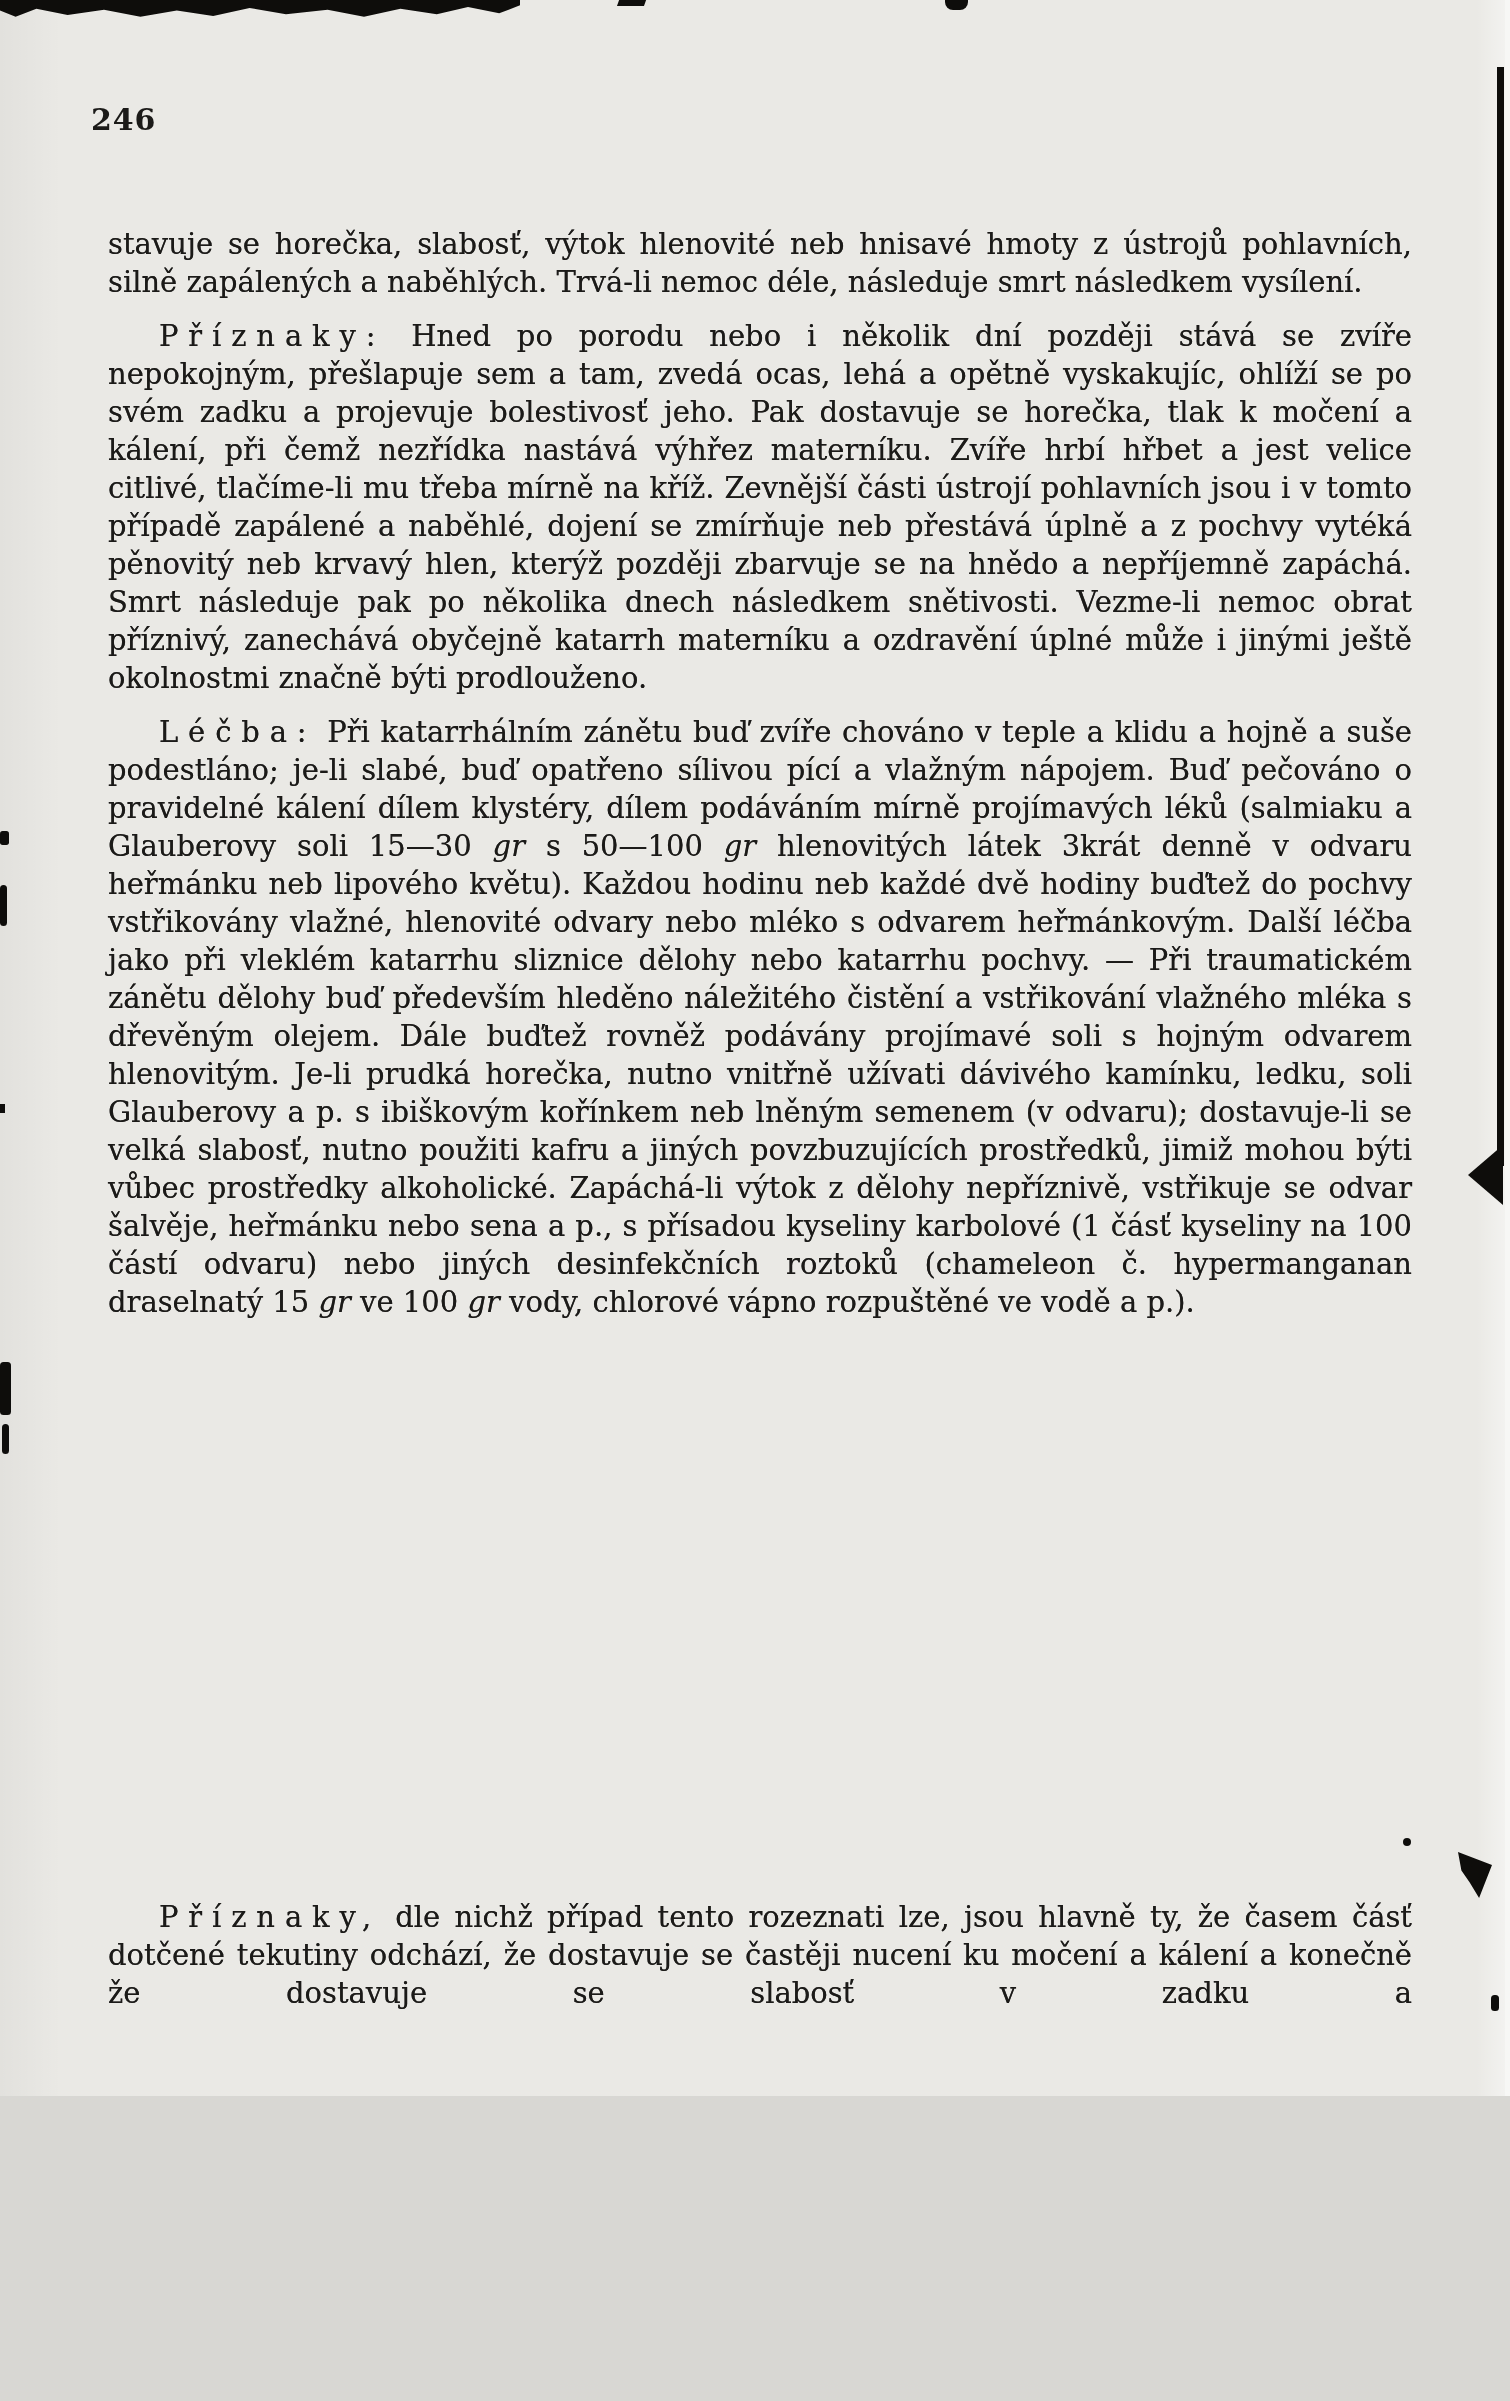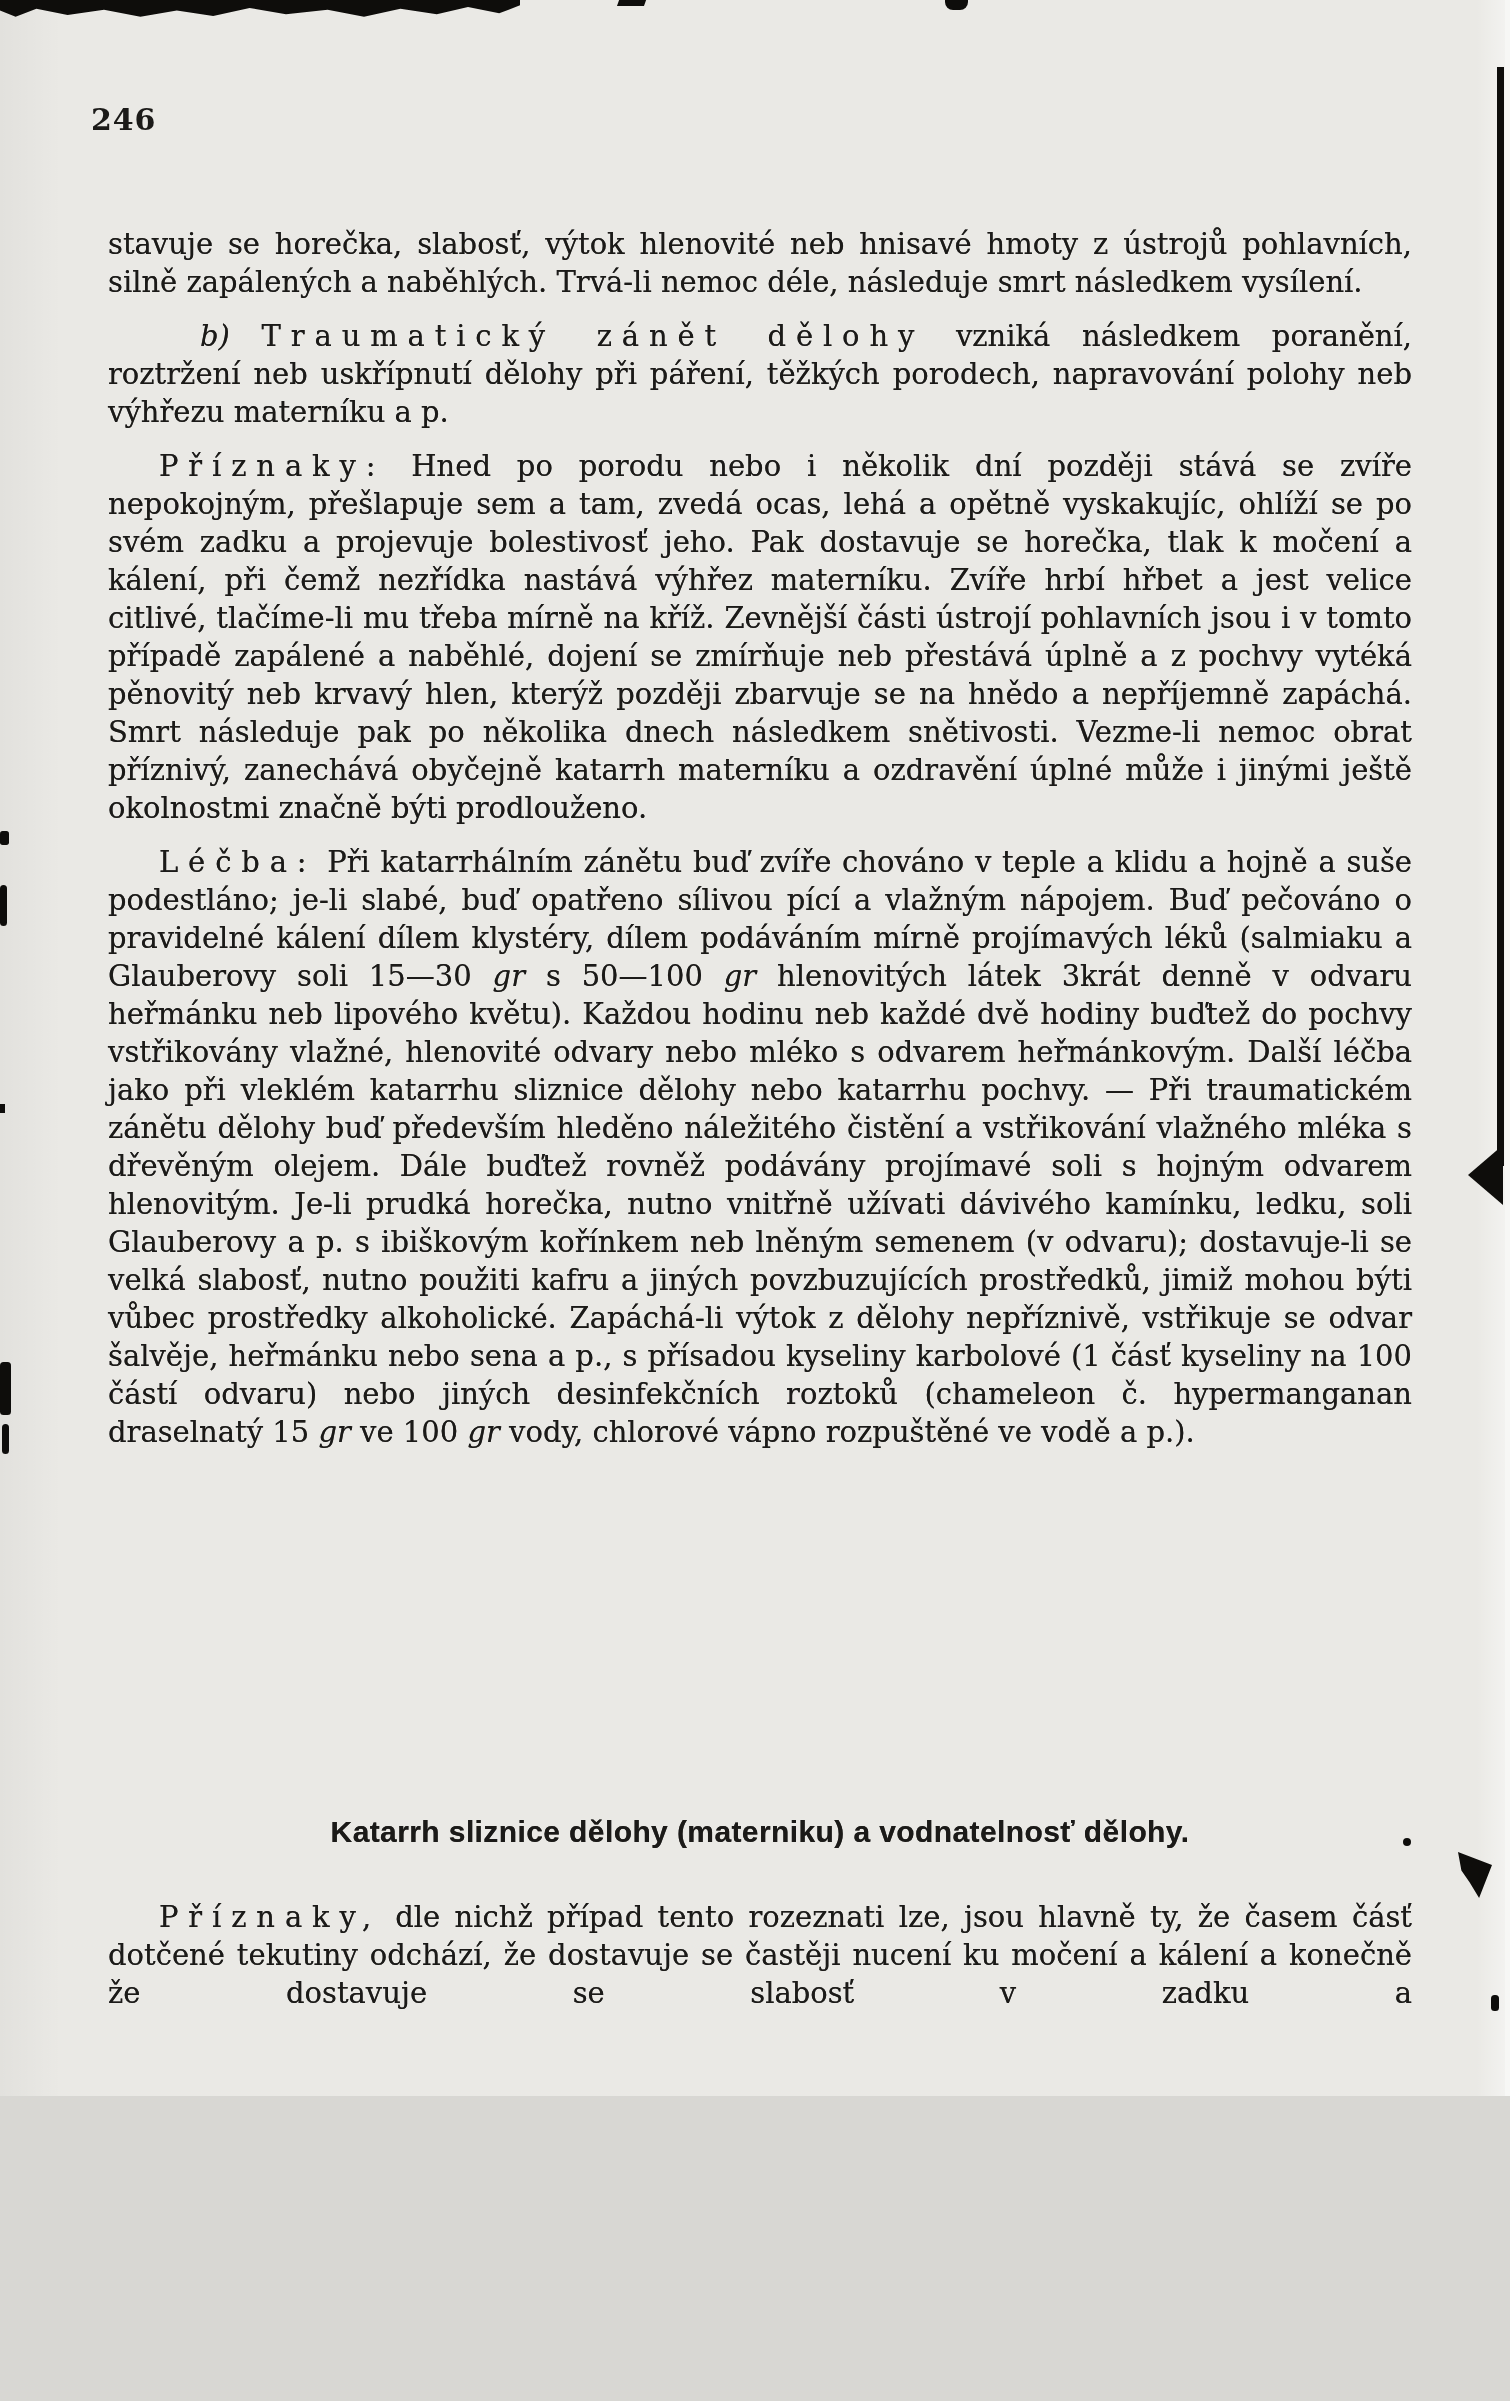--- a/index.html
+++ b/index.html
@@ -105,25 +105,23 @@
   <div class="art art-left-speck1"></div>
   <div class="art art-left-speck2"></div>
   <div class="art art-left-speck3"></div>
   <div class="art art-left-speck4"></div>
   <div class="art art-left-speck5"></div>
 
   <div class="page-number">246</div>
 
   <div class="textcol textcol-top">
       <p class="noindent"><span>stavuje se horečka, slabosť, výtok hlenovité neb hnisavé hmoty z ústrojů pohlavních, silně zapálených a naběhlých. Trvá-li nemoc déle, následuje smrt následkem vysílení.</span></p>
-      <p class="wide"><span class="italic">b) </span><span class="spaced">Traumatický zánět dělohy</span><span> vzniká následkem poranění, roztržení neb uskřípnutí dělohy při páření, těžkých porodech, napravování polohy neb výhřezu materníku a p.</span></p>
       <p><span class="spaced">Příznaky:</span><span> Hned po porodu nebo i několik dní později stává se zvíře nepokojným, přešlapuje sem a tam, zvedá ocas, lehá a opětně vyskakujíc, ohlíží se po svém zadku a projevuje bolestivosť jeho. Pak dostavuje se horečka, tlak k močení a kálení, při čemž nezřídka nastává výhřez materníku. Zvíře hrbí hřbet a jest velice citlivé, tlačíme-li mu třeba mírně na kříž. Zevnější části ústrojí pohlavních jsou i v tomto případě zapálené a naběhlé, dojení se zmírňuje neb přestává úplně a z pochvy vytéká pěnovitý neb krvavý hlen, kterýž později zbarvuje se na hnědo a nepříjemně zapáchá. Smrt následuje pak po několika dnech následkem snětivosti. Vezme-li nemoc obrat příznivý, zanechává obyčejně katarrh materníku a ozdravění úplné může i jinými ještě okolnostmi značně býti prodlouženo.</span></p>
       <p><span class="spaced">Léčba:</span><span> Při katarrhálním zánětu buď zvíře chováno v teple a klidu a hojně a suše podestláno; je-li slabé, buď opatřeno sílivou pící a vlažným nápojem. Buď pečováno o pravidelné kálení dílem klystéry, dílem podáváním mírně projímavých léků (salmiaku a Glauberovy soli 15—30 </span><span class="italic">gr</span><span> s 50—100 </span><span class="italic">gr</span><span> hlenovitých látek 3krát denně v odvaru heřmánku neb lipového květu). Každou hodinu neb každé dvě hodiny buďtež do pochvy vstřikovány vlažné, hlenovité odvary nebo mléko s odvarem heřmánkovým. Další léčba jako při vleklém katarrhu sliznice dělohy nebo katarrhu pochvy. — Při traumatickém zánětu dělohy buď především hleděno náležitého čistění a vstřikování vlažného mléka s dřevěným olejem. Dále buďtež rovněž podávány projímavé soli s hojným odvarem hlenovitým. Je-li prudká horečka, nutno vnitřně užívati dávivého kamínku, ledku, soli Glauberovy a p. s ibiškovým kořínkem neb lněným semenem (v odvaru); dostavuje-li se velká slabosť, nutno použiti kafru a jiných povzbuzujících prostředků, jimiž mohou býti vůbec prostředky alkoholické. Zapáchá-li výtok z dělohy nepříznivě, vstřikuje se odvar šalvěje, heřmánku nebo sena a p., s přísadou kyseliny karbolové (1 čásť kyseliny na 100 částí odvaru) nebo jiných desinfekčních roztoků (chameleon č. hypermanganan draselnatý 15 </span><span class="italic">gr</span><span> ve 100 </span><span class="italic">gr</span><span> vody, chlorové vápno rozpuštěné ve vodě a p.).</span></p>
     </div>
 
-  <div class="section-heading">Katarrh sliznice dělohy (materniku) a vodnatelnosť dělohy.</div>
 
   <div class="textcol textcol-bottom">
       <p class="jlast"><span class="spaced">Příznaky,</span><span> dle nichž případ tento rozeznati lze, jsou hlavně ty, že časem čásť dotčené tekutiny odchází, že dostavuje se častěji nucení ku močení a kálení a konečně že dostavuje se slabosť v zadku a</span></p>
     </div>
 
 </div>
 
 
 </body></html>

